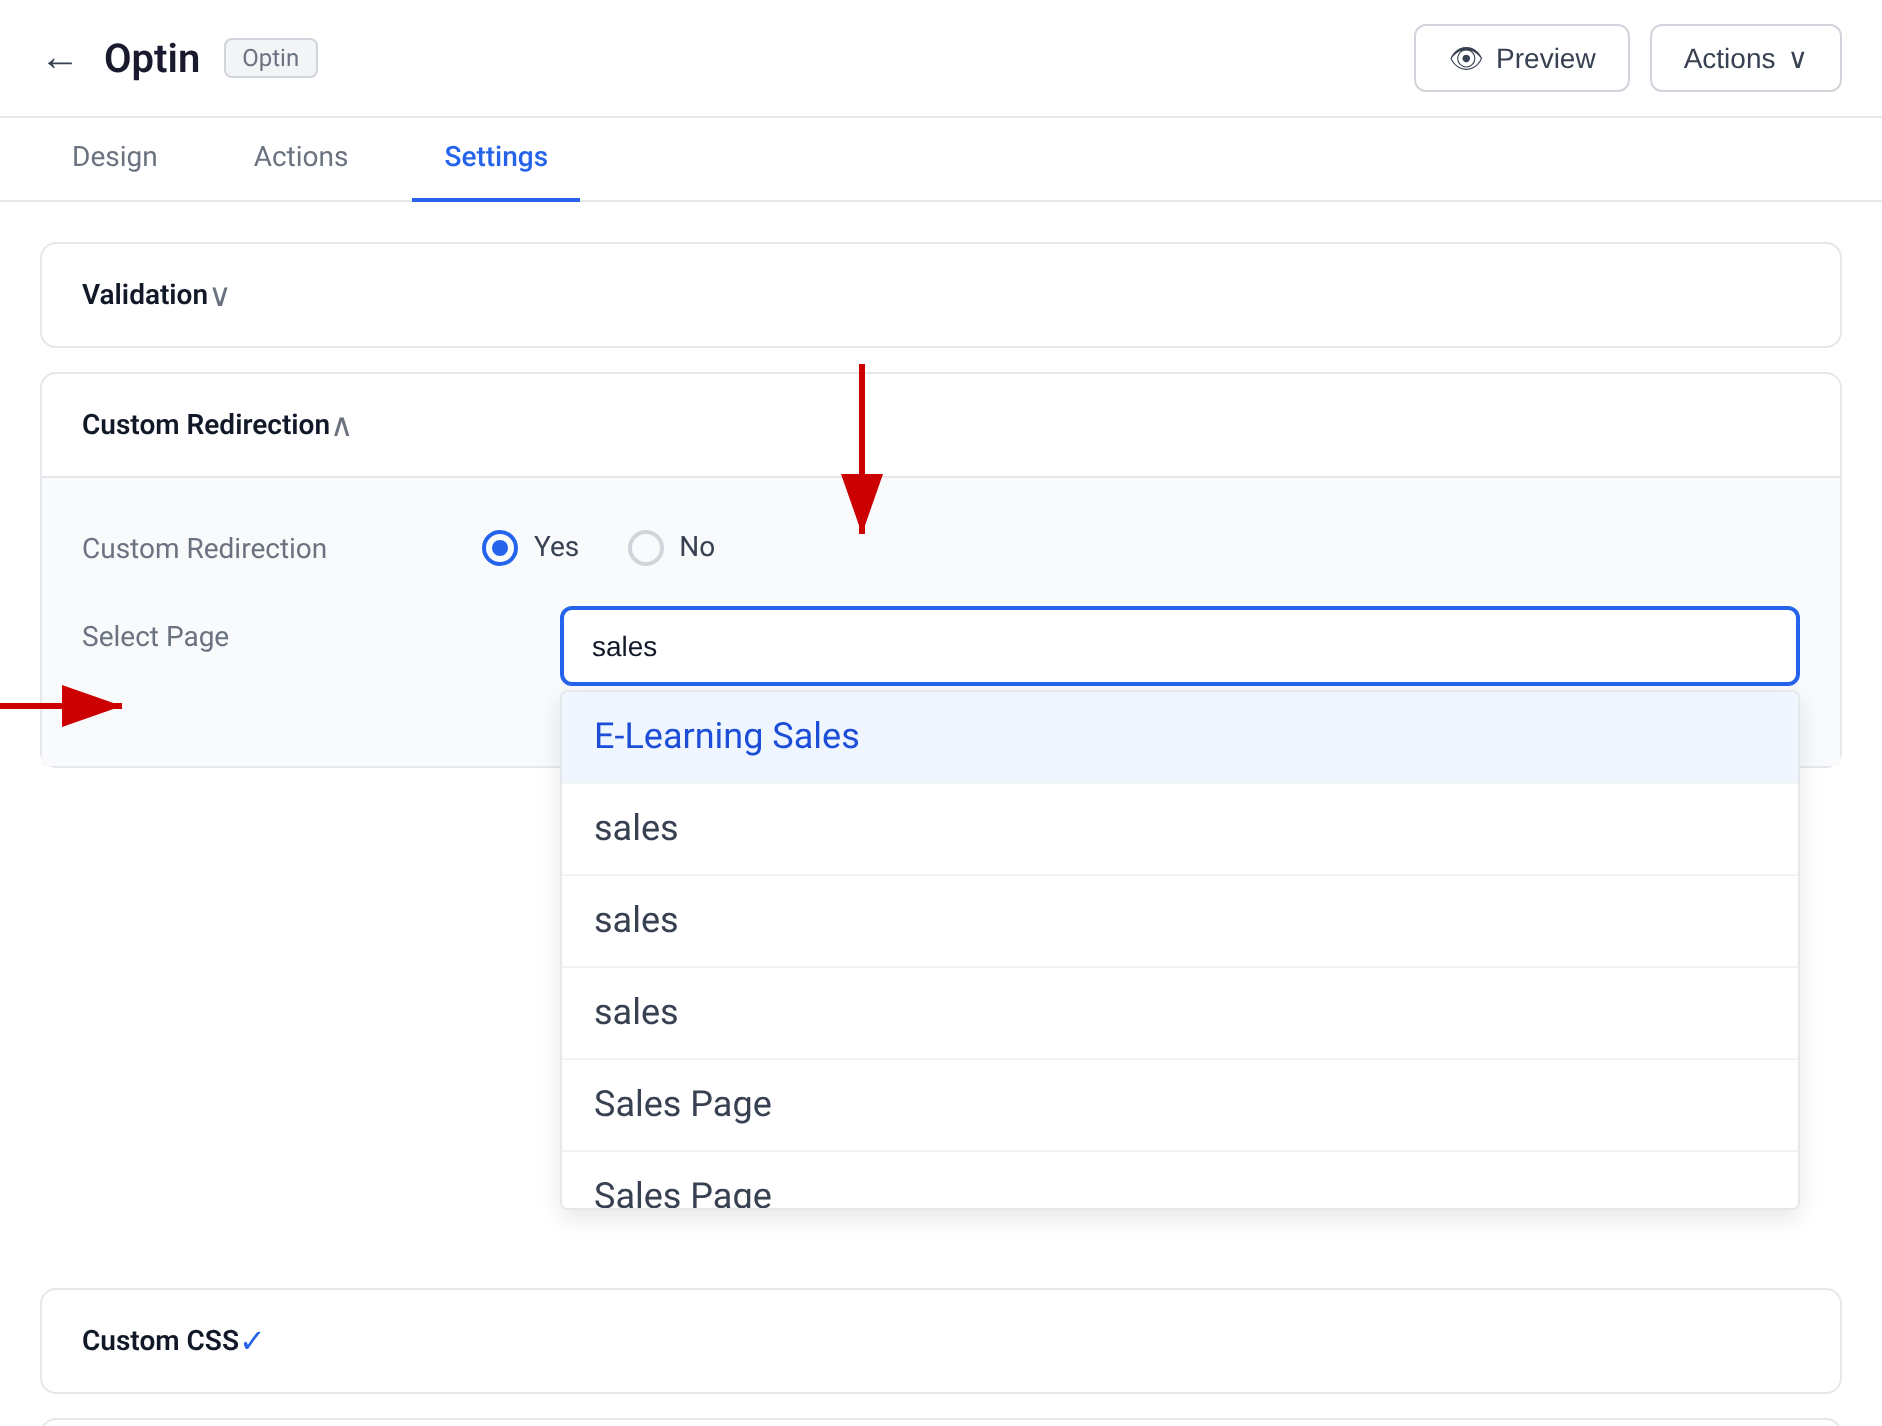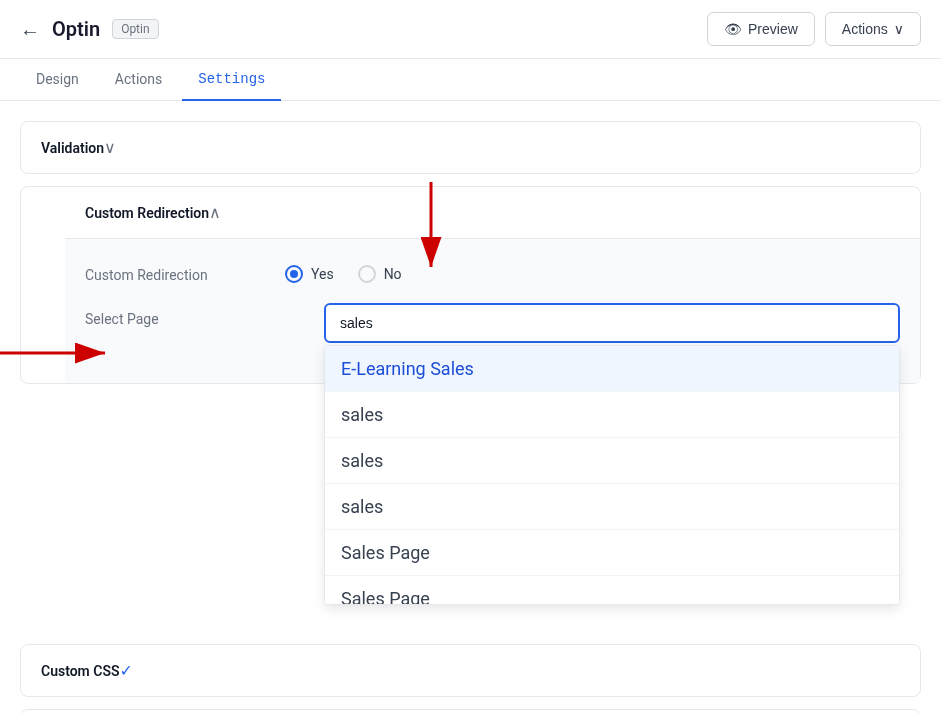--- a/index.html
+++ b/index.html
@@ -72,35 +72,34 @@
       color: #374151;
       cursor: pointer;
       font-size: 14px;
     }
 
     
     .tabs {
       display: flex;
       padding: 0 20px;
       border-bottom: 1px solid #e5e7eb;
-      gap: 4px;
+      gap: 16px;
     }
     .tab {
       padding: 12px 16px;
       cursor: pointer;
       font-size: 14px;
       color: #6b7280;
       border-bottom: 2px solid transparent;
       margin-bottom: -1px;
     }
     .tab.active {
       color: #2563eb;
       border-bottom: 2px solid #2563eb;
       font-weight: 500;
-      font-family: Liberation Mono, monospace;
     }
 
     
     .main {
       padding: 20px;
     }
 
     
     .section {
       border: 1px solid #e5e7eb;
@@ -287,21 +286,21 @@
 
 <div class="main">
 
   <div class="section">
     <div class="section-header">
       <span class="section-title">Validation</span>
       <span class="chevron">∨</span>
     </div>
   </div>
 
-  <div class="section" style="position: relative; padding-left: 44px;">
+  <div class="section" style="position: relative;">
     <div class="section-header open">
       <span class="section-title">Custom Redirection</span>
       <span class="chevron">∧</span>
     </div>
     <div class="section-body">
 
       <svg class="annotation-arrow" style="position:absolute; top:-10px; left:320px; width:180px; height:120px; z-index:300;">
         <defs>
           <marker id="arrowhead1" markerWidth="10" markerHeight="7" refX="10" refY="3.5" orient="auto">
             <polygon points="0 0, 10 3.5, 0 7" fill="#cc0000"></polygon>

